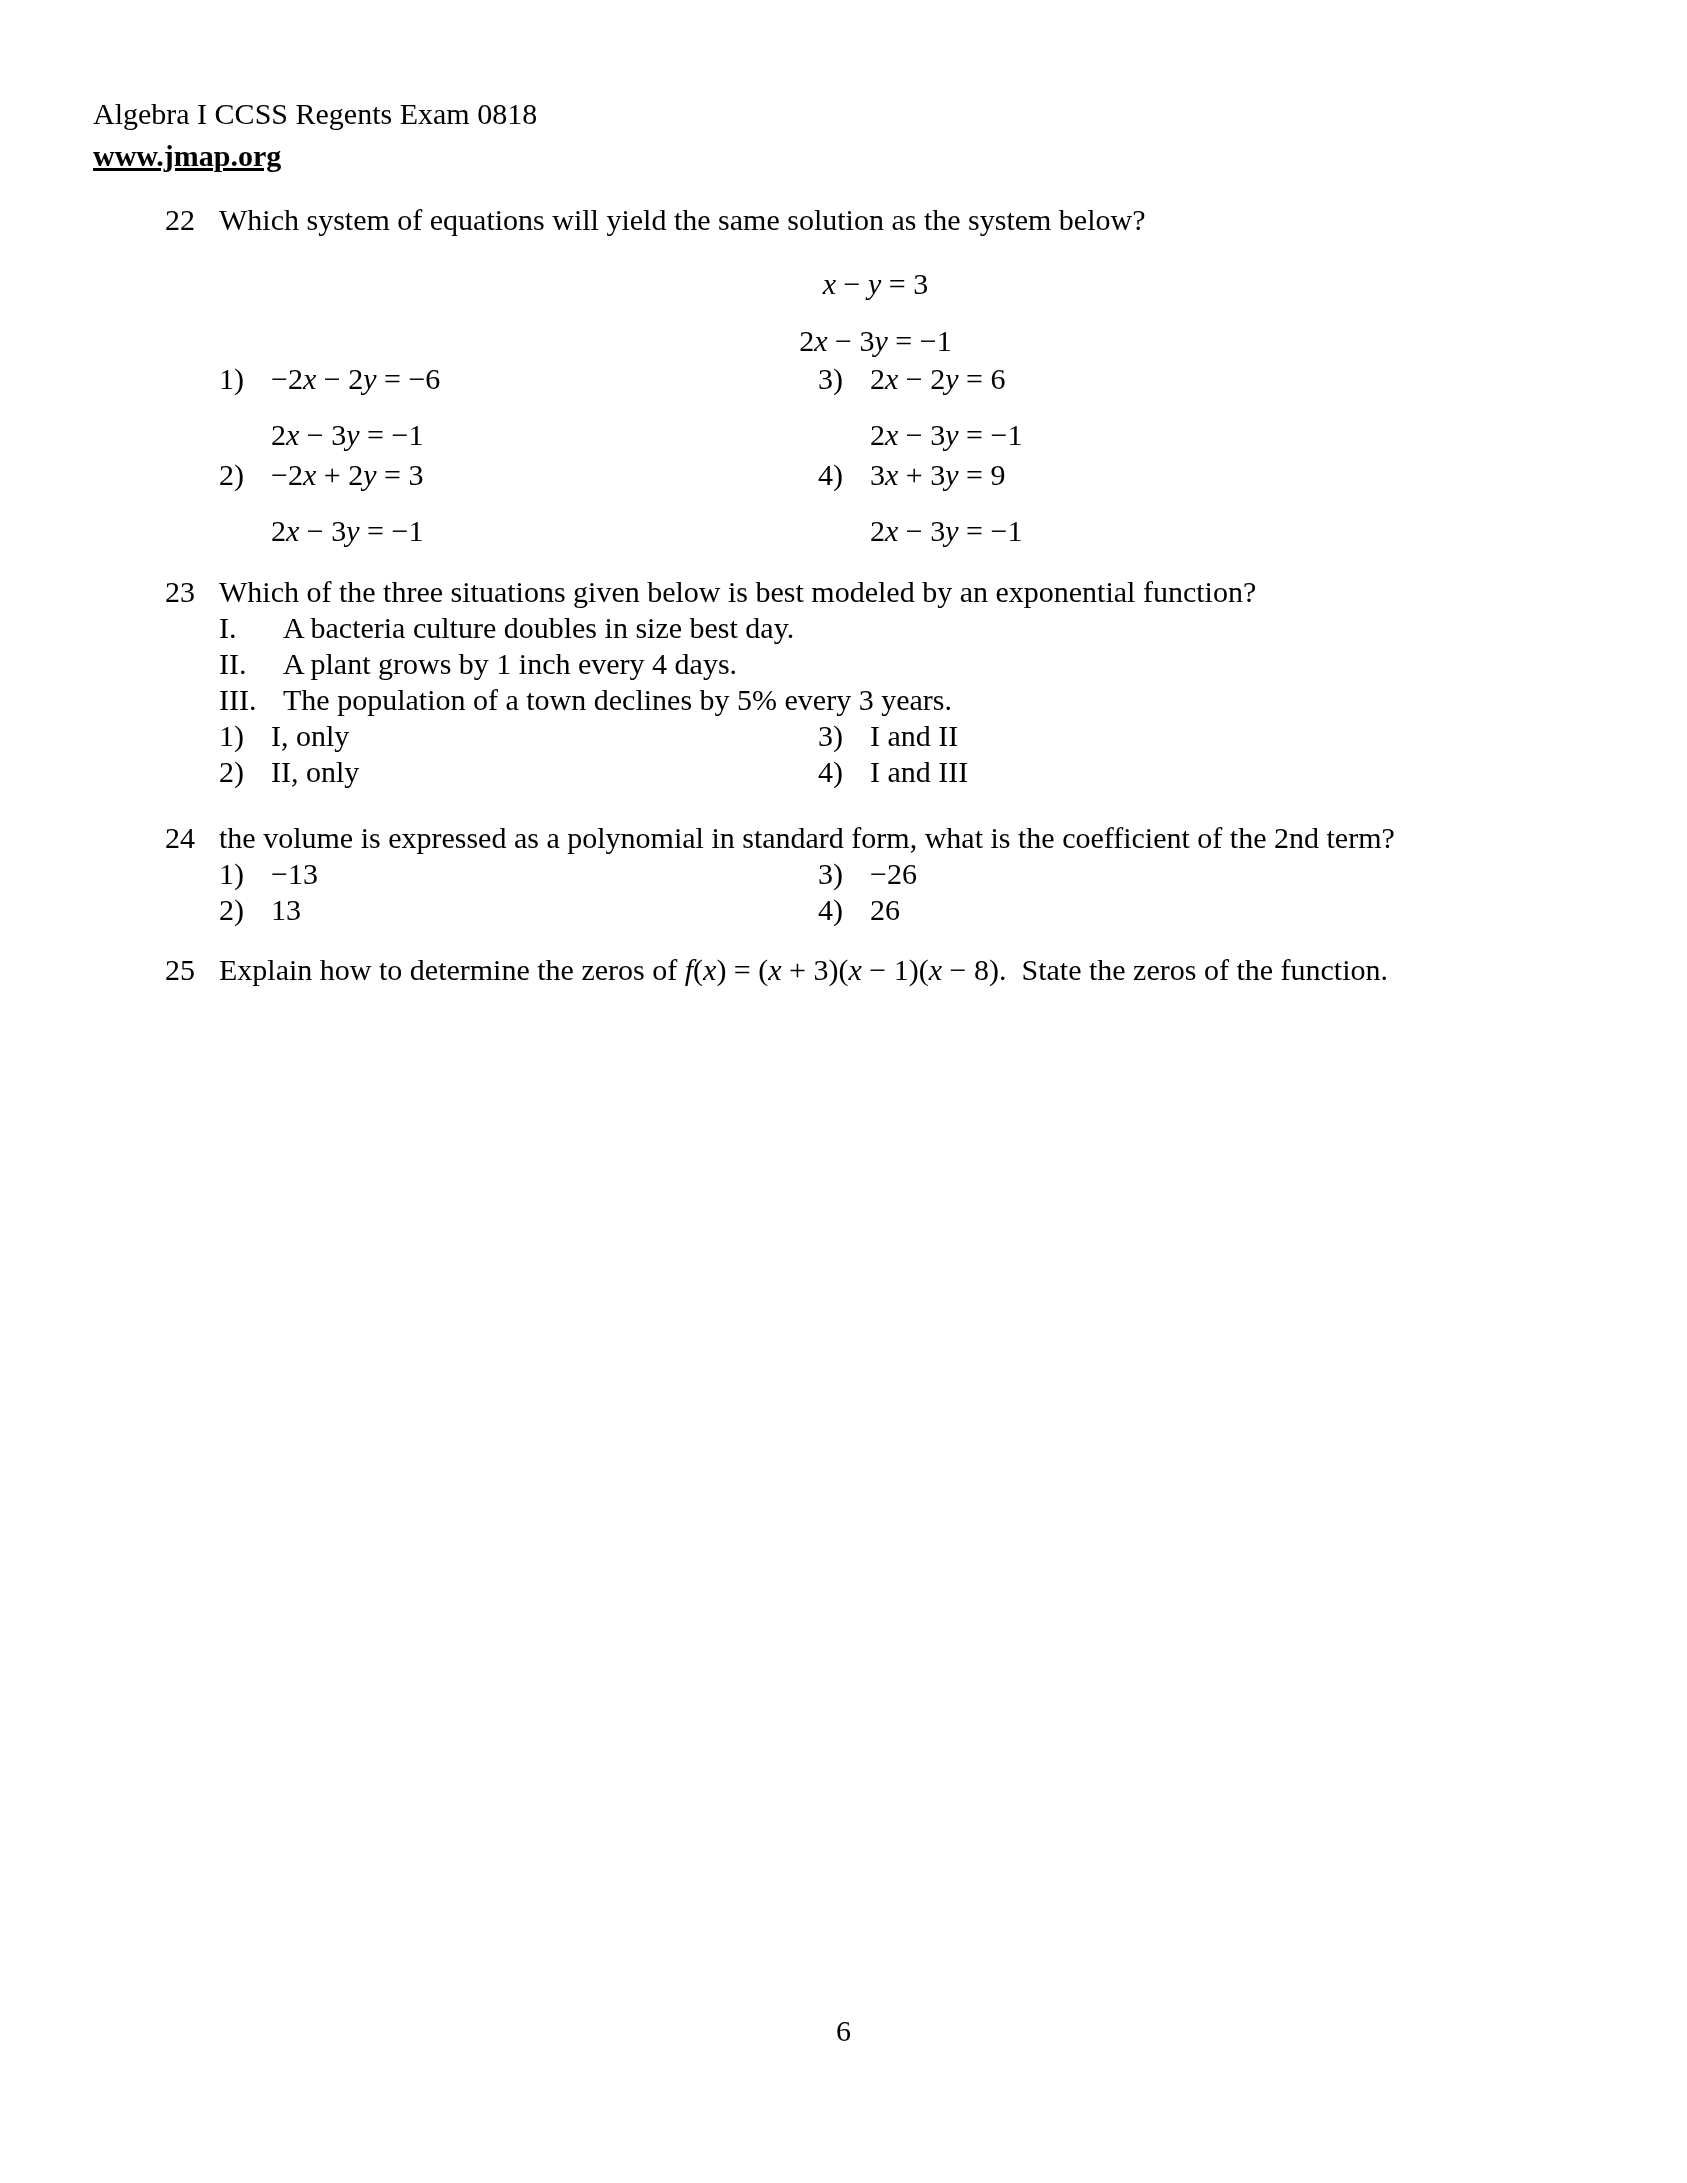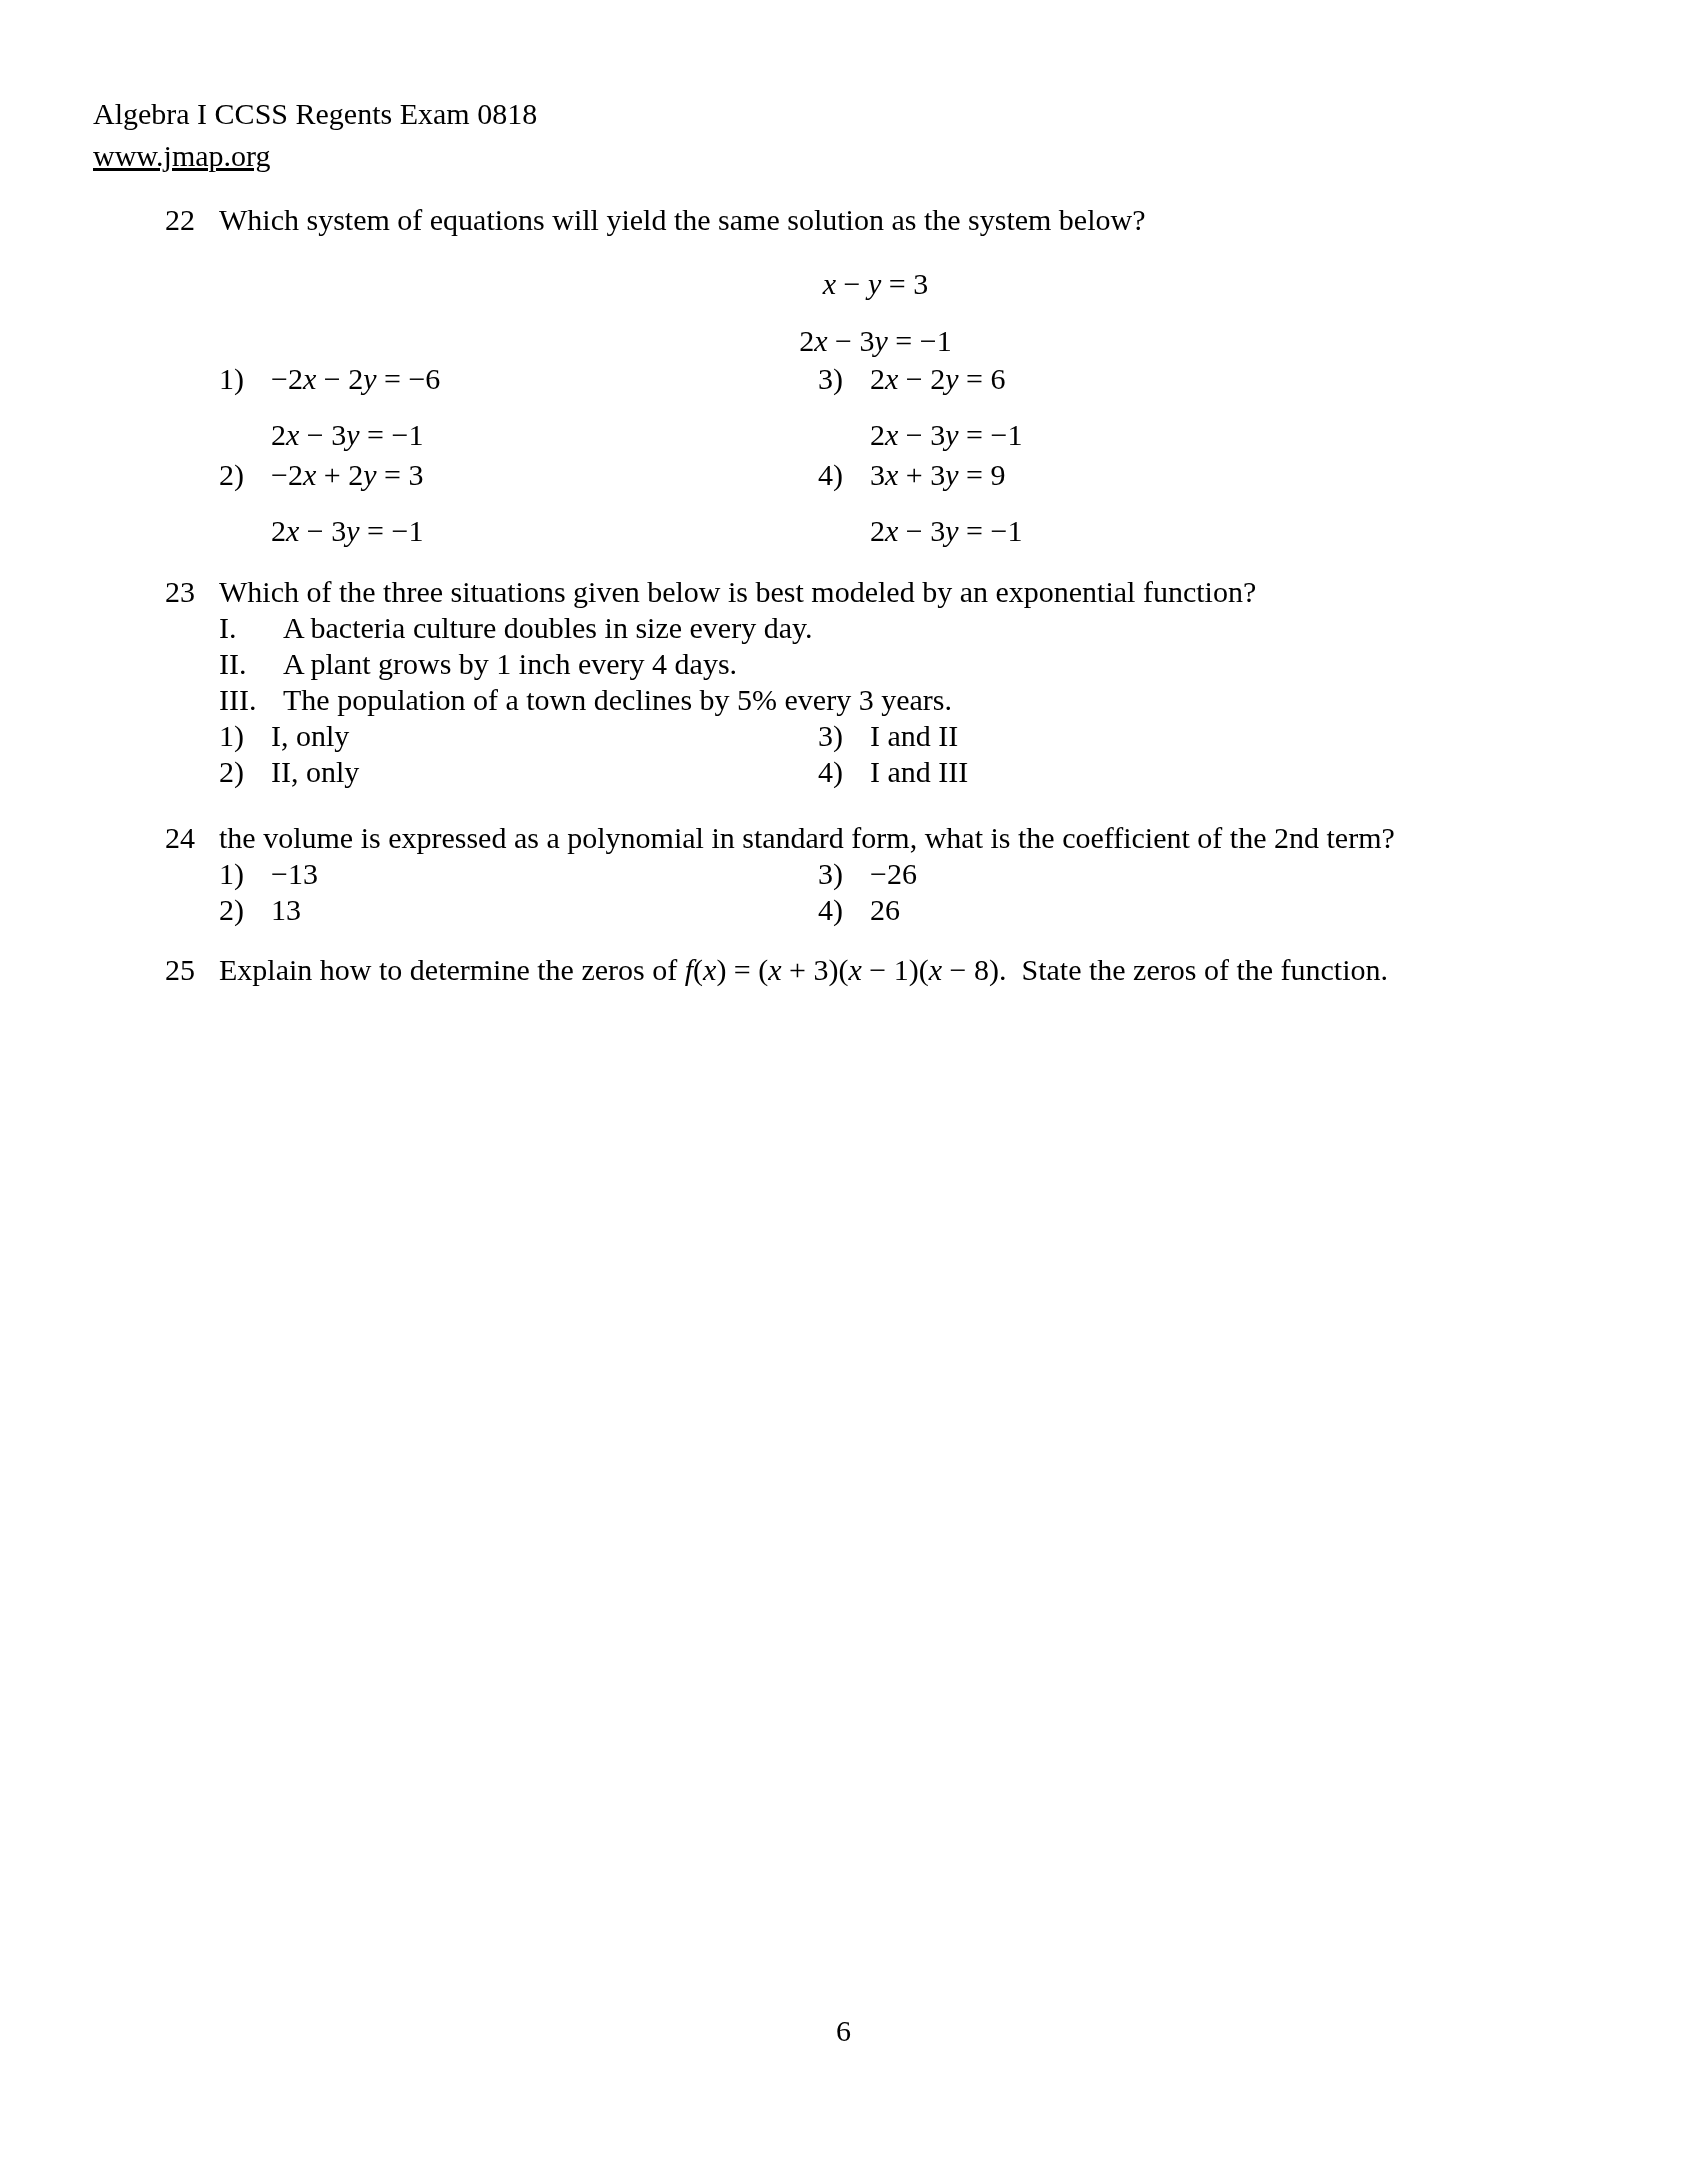--- a/index.html
+++ b/index.html
@@ -15,20 +15,21 @@
   }
   .hdr { position: absolute; top: 95px; left: 93px; line-height: 37px; }
   .hdr-title { white-space: pre; }
   .hdr-link {
     display: inline-block;
     margin-top: 5.3px;
     color: #000000;
     text-decoration: underline;
     white-space: pre;
     cursor: pointer;
+    font-weight: bold;
   }
   .content { position: absolute; top: 202px; left: 0; width: 1687px; padding-left: 32px; }
   .question { position: relative; margin: 0 187px; }
   .qnum { position: absolute; left: -54px; top: 0; line-height: 36px; }
   .qline { line-height: 36px; white-space: pre; }
   .eq-center { text-align: center; line-height: 36px; white-space: pre; margin-top: 28px; }
   .eq2 { margin-top: 20.5px; }
   .opt-grid { display: grid; grid-template-columns: 599px 1fr; }
   .q22-grid { margin-top: 2.6px; }
   .opt { display: flex; line-height: 36px; align-items: flex-start; }
@@ -103,21 +104,21 @@
           </div>
         </div>
       </div>
     </section>
 
     <section class="question q23">
       <span class="qnum">23</span>
       <div class="qline">Which of the three situations given below is best modeled by an exponential function?</div>
       <div class="statement">
         <span class="st-label">I.</span>
-        <span class="st-text">A bacteria culture doubles in size every day.</span>
+        <span class="st-text">A bacteria culture doubles in size best day.</span>
       </div>
       <div class="statement">
         <span class="st-label">II.</span>
         <span class="st-text">A plant grows by 1 inch every 4 days.</span>
       </div>
       <div class="statement">
         <span class="st-label">III.</span>
         <span class="st-text">The population of a town declines by 5% every 3 years.</span>
       </div>
       <div class="opt-grid">

